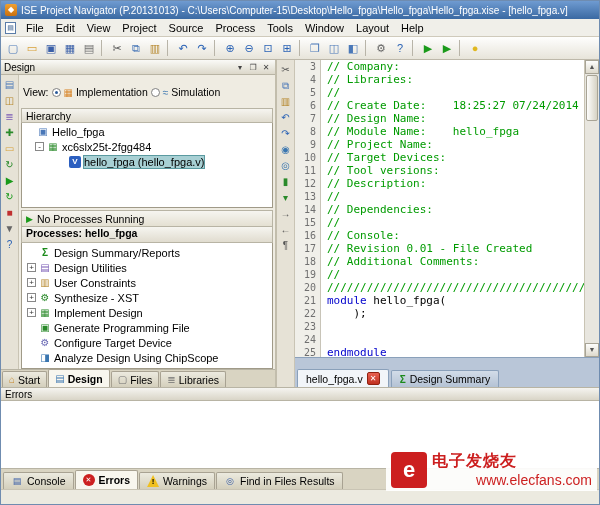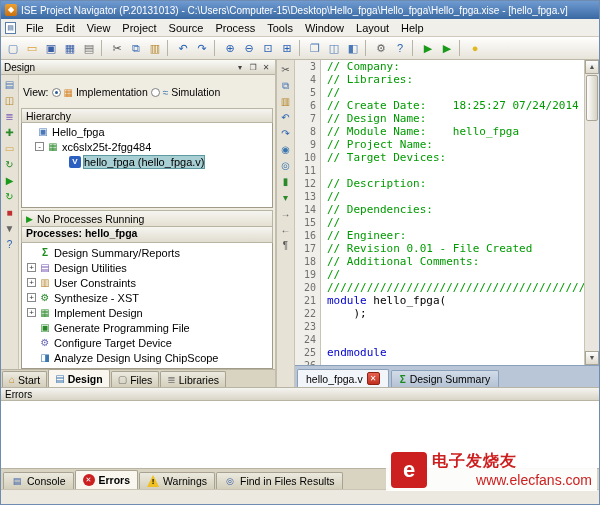--- a/index.html
+++ b/index.html
@@ -57,21 +57,21 @@
   .code-scroll{flex:1;overflow:hidden;background:#fff;font-family:"DejaVu Sans Mono","Liberation Mono",monospace;font-size:11px;line-height:13px;min-width:0;}
   .cline{display:flex;height:13px;white-space:pre;}
   .lnum{width:26px;flex:none;text-align:right;padding-right:4px;color:#707070;background:#f0efe9;border-right:1px solid #c8c4b8;font-size:10px;}
   .lcode{padding-left:6px;white-space:pre;overflow:hidden;}
   .lcode .kw{color:#0000cc;}
   .lcode.comment .rest{color:#009b00;}
   .vscroll{width:15px;flex:none;background:#e8e6df;border-left:1px solid #c9c4b4;display:flex;flex-direction:column;}
   .sarrow{height:14px;flex:none;background:linear-gradient(#fdfdfc,#dedacd);border:1px solid #a8a496;font-size:7px;line-height:12px;text-align:center;color:#555;}
   .sthumb{height:46px;flex:none;margin:1px;background:linear-gradient(90deg,#fdfdfc,#d6d2c4);border:1px solid #a8a496;border-radius:2px;}
   .sspace{flex:1;}
-  .editor-tabs{height:22px;flex:none;background:#b9c6d8;border-top:1px solid #8aa0ba;display:flex;align-items:flex-end;padding:0 2px;gap:2px;}
+  .editor-tabs{height:30px;flex:none;background:#b9c6d8;border-top:1px solid #8aa0ba;display:flex;align-items:flex-end;padding:0 2px;gap:2px;}
   .etab{height:17px;display:flex;align-items:center;gap:4px;padding:0 8px;font-size:10.5px;background:linear-gradient(#d2dce8,#b4c2d4);border:1px solid #8aa0ba;border-bottom:none;border-radius:2px 2px 0 0;white-space:nowrap;}
   .etab.active{background:#f2f5f9;height:18px;}
   .eicon{font-size:10px;font-weight:bold;}
   .eicon:empty{display:none;}
   .eclose{width:13px;height:13px;background:linear-gradient(#e86050,#c03020);border:1px solid #902010;border-radius:2px;color:#fff;font-size:8px;line-height:11px;text-align:center;}
   .eclose:empty{display:none;}
 
   .errors-header{height:14px;flex:none;background:linear-gradient(#f5f4f0,#d9d5c7);border-top:1px solid #b8b4a4;border-bottom:1px solid #b8b4a4;display:flex;align-items:center;padding:0 4px;font-size:10px;}
   .errors-body{height:68px;flex:none;background:#fff;border-bottom:1px solid #b8b4a4;}
   .console-tabs{height:20px;flex:none;background:#d9d4c2;display:flex;align-items:flex-end;padding:0 2px;gap:1px;}
@@ -416,20 +416,21 @@
                 <span class="lcode comment"><span class="kw"></span><span class="rest">// Project Name:</span></span>
               </div>
 
               <div class="cline">
                 <span class="lnum">10</span>
                 <span class="lcode comment"><span class="kw"></span><span class="rest">// Target Devices:</span></span>
               </div>
 
               <div class="cline">
                 <span class="lnum">11</span>
+                <span class="lcode comment"><span class="kw"></span><span class="rest">// Tool versions:</span></span>
               </div>
 
               <div class="cline">
                 <span class="lnum">12</span>
                 <span class="lcode comment"><span class="kw"></span><span class="rest">// Description:</span></span>
               </div>
 
               <div class="cline">
                 <span class="lnum">13</span>
                 <span class="lcode comment"><span class="kw"></span><span class="rest">//</span></span>
@@ -440,21 +441,21 @@
                 <span class="lcode comment"><span class="kw"></span><span class="rest">// Dependencies:</span></span>
               </div>
 
               <div class="cline">
                 <span class="lnum">15</span>
                 <span class="lcode comment"><span class="kw"></span><span class="rest">//</span></span>
               </div>
 
               <div class="cline">
                 <span class="lnum">16</span>
-                <span class="lcode comment"><span class="kw"></span><span class="rest">// Engineer:</span></span>
+                <span class="lcode comment"><span class="kw"></span><span class="rest">// Console:</span></span>
               </div>
 
               <div class="cline">
                 <span class="lnum">17</span>
                 <span class="lcode comment"><span class="kw"></span><span class="rest">// Revision 0.01 - File Created</span></span>
               </div>
 
               <div class="cline">
                 <span class="lnum">18</span>
                 <span class="lcode comment"><span class="kw"></span><span class="rest">// Additional Comments:</span></span>

